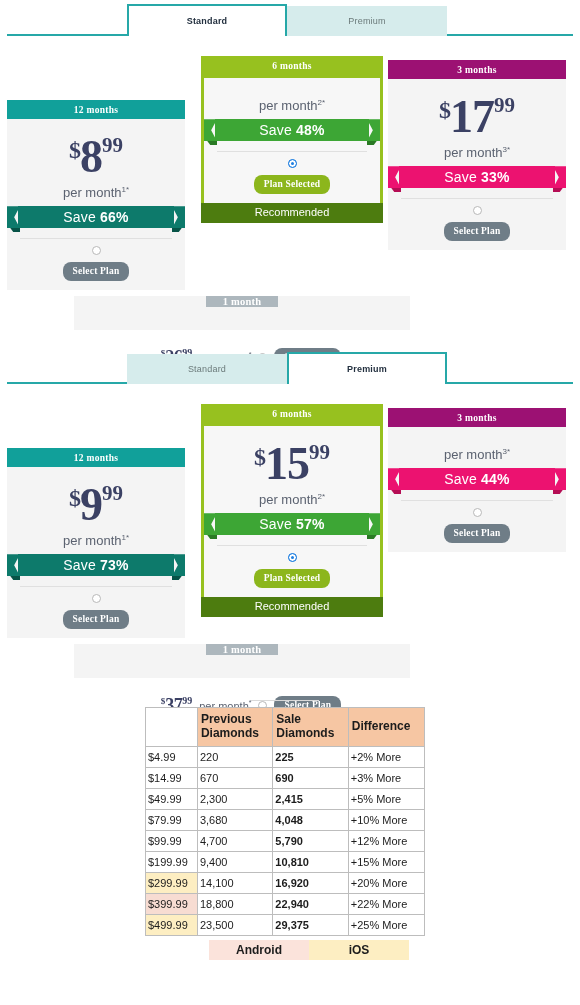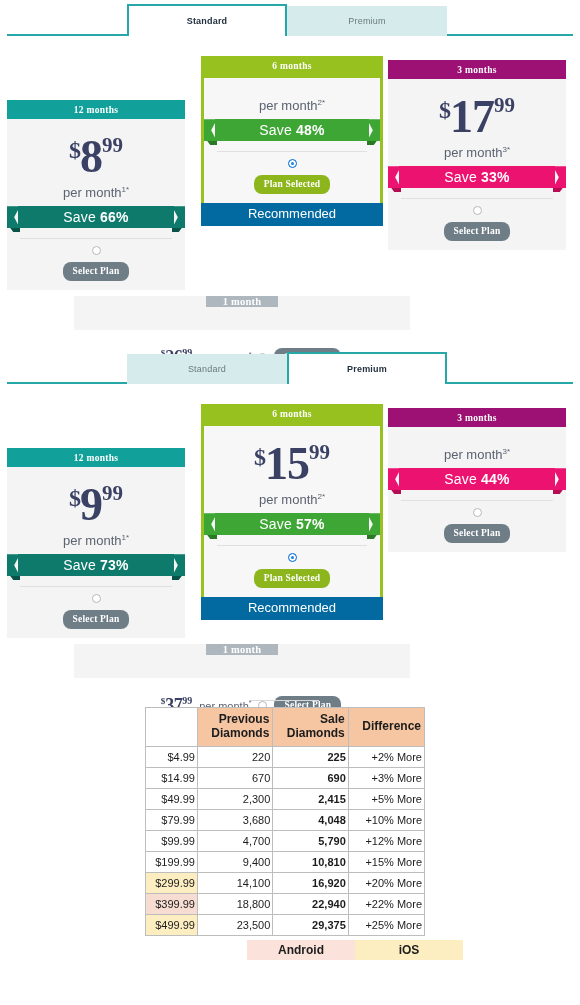--- a/index.html
+++ b/index.html
@@ -214,23 +214,23 @@
     font-size: 9.5px;
     font-weight: bold;
     letter-spacing: .2px;
     cursor: pointer;
     border: none;
   }
   .btn-grey  { background: #6f7d87; }
   .btn-green { background: #8cb61c; }
 
   .recommended {
-    background: #0369a1;
+    background: #4d7c0f;
     color: #ffffff;
-    font-size: 13px;
+    font-size: 11px;
     text-align: center;
     padding: 3px 0 5px 0;
     font-family: "Liberation Sans", sans-serif;
   }
 
   
   .onemonth {
     position: relative;
     margin: 22px auto 0 auto;
     width: 336px;
@@ -291,21 +291,21 @@
     background: #d9d9d9;
     margin: 0 auto 6px auto;
   }
   table.diamonds {
     border-collapse: collapse;
     width: 280px;
     font-family: "Liberation Sans", sans-serif;
   }
   table.diamonds td, table.diamonds th {
     border: 1px solid #bdbdbd;
-    text-align: right;
+    text-align: left;
     font-size: 11px;
     color: #1c1c1c;
     padding: 4px 2px;
     background: #ffffff;
     font-weight: normal;
   }
   table.diamonds th {
     background: #f6c6a3;
     font-weight: bold;
     font-size: 12px;
@@ -313,22 +313,22 @@
     padding: 5px 3px;
   }
   table.diamonds th.blank { background: #ffffff; border-color: #bdbdbd; }
   table.diamonds td.price-col { font-size: 11px; }
   table.diamonds td.sale { font-weight: bold; }
   td.hl-ios     { background: #fdeec2 !important; }
   td.hl-android { background: #f7dcd2 !important; }
 
   .legend {
     display: flex;
-    margin: 4px 0 0 102px;
-    width: 216px;
+    margin: 4px 0 0 64px;
+    width: 200px;
   }
   .legend div {
     flex: 1;
     text-align: center;
     font-size: 12px;
     font-weight: bold;
     color: #1c1c1c;
     padding: 3px 0;
   }
   .legend .lg-android { background: #fbe3db; }

